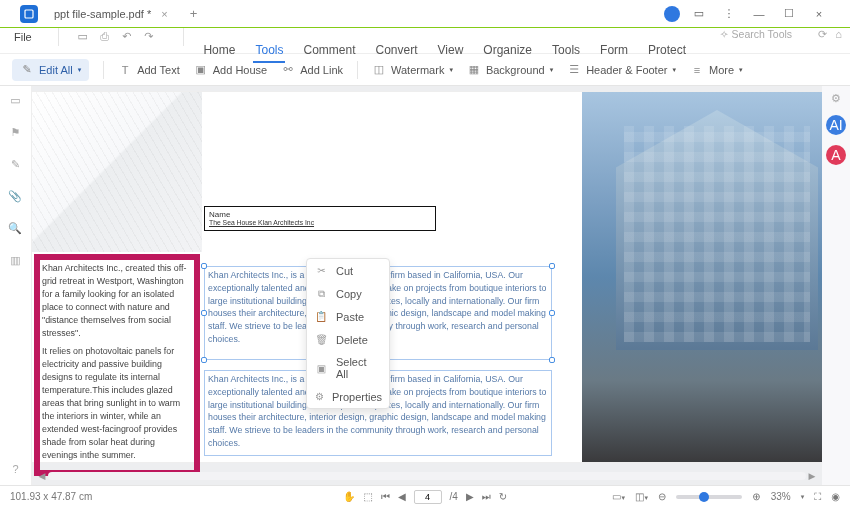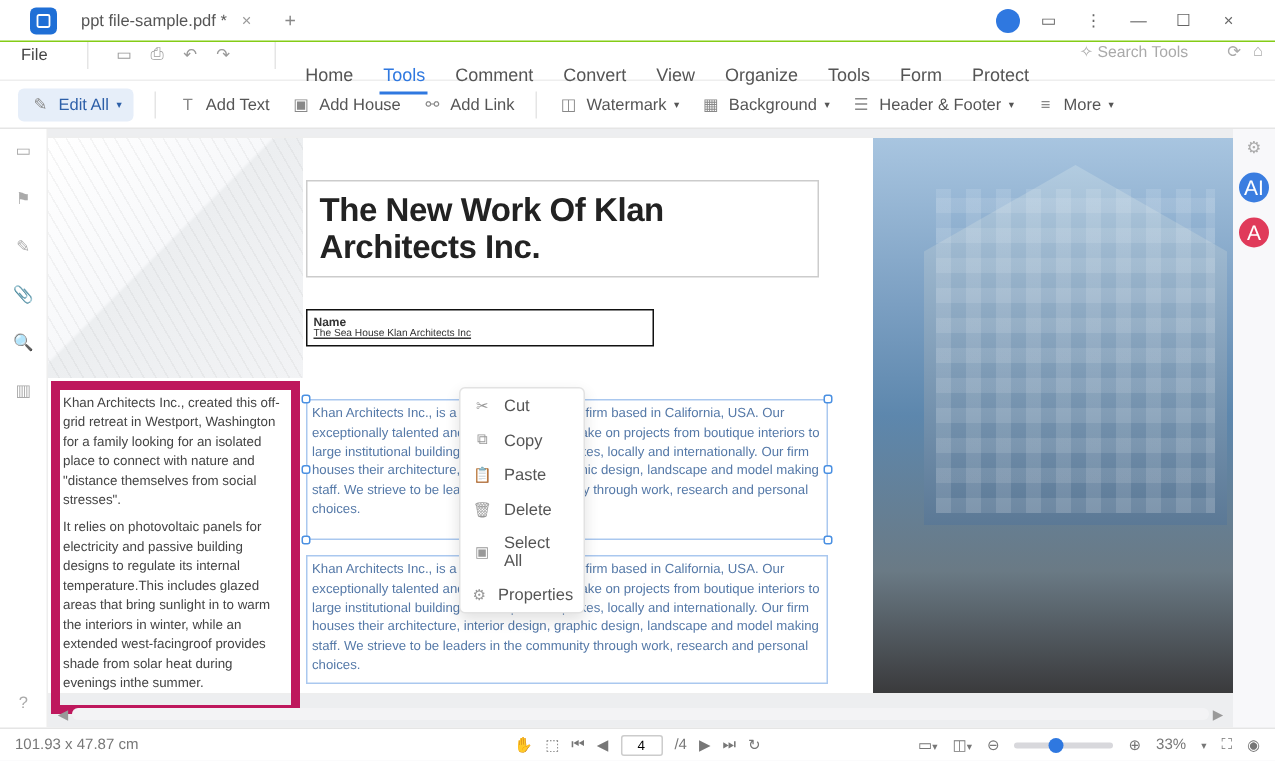--- a/index.html
+++ b/index.html
@@ -42,21 +42,21 @@
 .img-left::after{content:"";position:absolute;inset:0;background:repeating-linear-gradient(60deg,transparent 0 6px,rgba(0,0,0,.04) 6px 7px)}
 .text-left{position:absolute;left:2px;top:162px;width:166px;font-size:8.9px;line-height:1.45;color:#444;border:6px solid #be185d;padding:2px}
 .text-left p{margin-bottom:6px}
 .img-right{position:absolute;right:0;top:0;width:290px;height:370px;background:linear-gradient(180deg,#a8c5e0 0%,#7b9fc2 30%,#5d87ad 50%,#6a7a85 78%,#3a3a3c 100%)}
 .img-right::before{content:"";position:absolute;left:34px;top:18px;width:202px;height:240px;background:linear-gradient(180deg,rgba(180,205,225,.9),rgba(90,120,150,.9));clip-path:polygon(0 100%,0 24%,50% 0,100% 24%,100% 100%)}
 .img-right::after{content:"";position:absolute;left:42px;top:34px;width:186px;height:216px;background:repeating-linear-gradient(90deg,rgba(255,255,255,.12) 0 10px,transparent 10px 20px),repeating-linear-gradient(0deg,rgba(255,255,255,.1) 0 10px,transparent 10px 20px)}
 .title-box{position:absolute;left:172px;top:28px;width:342px;border:1px solid #ccc;padding:6px 8px;font-size:22px;font-weight:700;letter-spacing:-0.3px;line-height:1.15;color:#222}
 .info-table{position:absolute;left:172px;top:114px;width:232px;border:1.5px solid #111;display:flex;font-size:7.5px}
 .info-table .col{flex:1;border-right:1px solid #111;padding:3px 4px}
 .info-table .col:last-child{border-right:none}
-.info-table .h{font-weight:700;font-size:8px;margin-bottom:0}
+.info-table .h{font-weight:400;font-size:8px;margin-bottom:0}
 .info-table .v{font-size:6.8px;line-height:1.2;text-decoration:underline;color:#333}
 .body-box{position:absolute;left:172px;width:348px;border:1px solid #aac8ef;padding:2px 3px;font-size:8.8px;line-height:1.45;color:#5579a8}
 .body-box .hl{background:#ffe97f;color:#333}
 .body-box .lk{}
 .bb1{top:174px;height:94px}
 .bb2{top:278px;height:86px}
 .sel-handles{position:absolute;pointer-events:none}
 .sh{width:6px;height:6px;background:#fff;border:1px solid #4a90e2;position:absolute;border-radius:2px}
 .ctx{position:absolute;left:306px;top:258px;width:84px;background:#fff;border:1px solid #e2e2e2;border-radius:4px;box-shadow:0 4px 10px rgba(0,0,0,.12);font-size:11px;z-index:100}
 .ctx-item{display:flex;align-items:center;gap:8px;padding:5px 8px;color:#555;cursor:pointer}
@@ -178,21 +178,20 @@
   </div>
 
   <div class="canvas-wrap">
     <div class="page">
       <div class="img-left"></div>
       <div class="text-left">
         <p>Khan Architects Inc., created this off-grid retreat in Westport, Washington for a family looking for an isolated place to connect with nature and "distance themselves from social stresses".</p>
         <p>It relies on photovoltaic panels for electricity and passive building designs to regulate its internal temperature.This includes glazed areas that bring sunlight in to warm the interiors in winter, while an extended west-facingroof provides shade from solar heat during evenings inthe summer.</p>
       </div>
 
-      <div class="title-box">The New Work Of Klan Architects Inc.</div>
 
       <div class="info-table">
         <div class="col">
             <div class="h">Name</div>
             <div class="v">The Sea House Klan Architects Inc</div>
           </div>
       </div>
 
       <div class="body-box bb1">
         <span>Khan Architects Inc., is a </span><span class="hl">mid-size</span><span> architecture firm based in California, USA. Our exceptionally talented and experienced team take on projects from boutique interiors to large institutional buildings and airport complexes, locally and internationally. Our firm houses their architecture, interior design, graphic design, landscape and model making staff. We </span><span class="lk">strieve</span><span> to be leaders in the community through work, research and personal choices.  </span>

